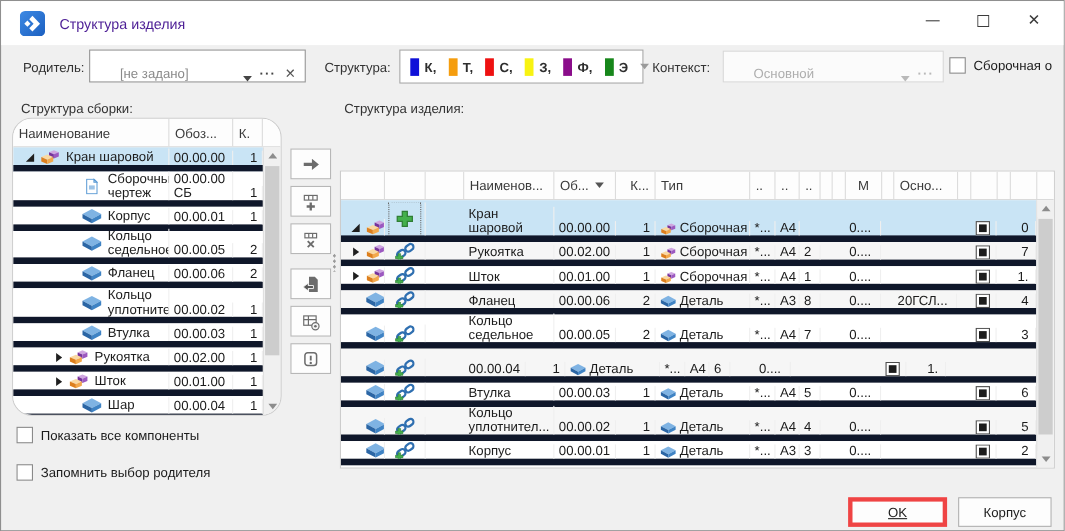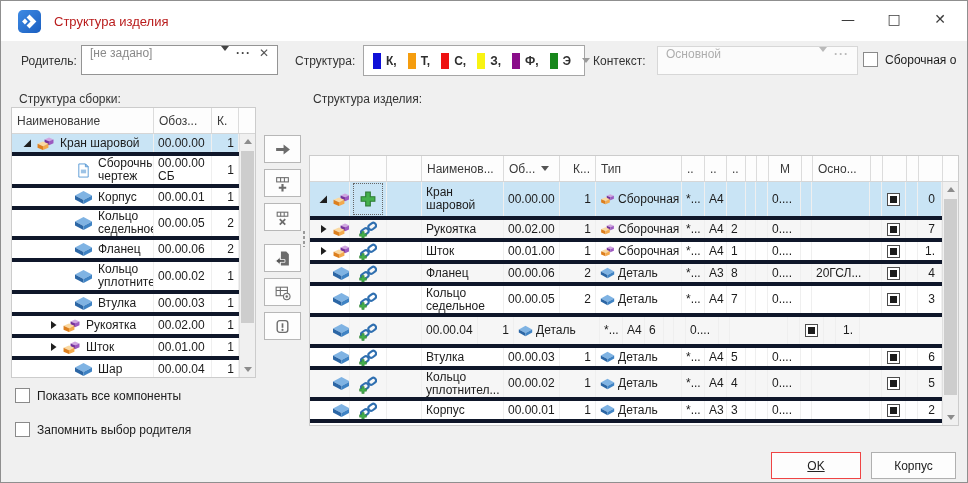--- a/index.html
+++ b/index.html
@@ -3,28 +3,28 @@
 <meta charset="utf-8">
 <style>
   html,body{margin:0;padding:0;background:#e8e8e8;}
   *{box-sizing:border-box;}
   .win{position:relative;width:968px;height:483px;background:#f0f0f0;border:1px solid #8f8f8f;
        overflow:hidden;font-family:"Liberation Sans",sans-serif;font-size:12px;color:#1c1c1c;}
 
   
   .titlebar{position:absolute;top:0;left:0;right:0;height:40px;background:#ffffff;display:flex;align-items:center;}
   .appicon{width:23px;height:23px;margin-left:17px;flex:none;}
-  .apptitle{margin-left:13px;font-size:13px;color:#b91c1c;}
+  .apptitle{margin-left:13px;font-size:13px;color:#4c1d95;}
   .winbtns{position:absolute;top:2px;right:4px;display:flex;}
   .winbtn{width:46px;height:32px;display:flex;align-items:center;justify-content:center;
           color:#3c3c3c;font-size:14px;font-family:"DejaVu Sans",sans-serif;}
 
   
   .toplbl{position:absolute;color:#333;}
-  .combo{position:absolute;background:#fff;border:1px solid #949494;display:flex;align-items:flex-start;}
+  .combo{position:absolute;background:#fff;border:1px solid #949494;display:flex;align-items:flex-end;padding-left:19px;}
   .combo .val{flex:1;padding-left:8px;color:#8a8a8a;white-space:nowrap;overflow:hidden;}
   .caret{width:0;height:0;border-left:4px solid transparent;border-right:4px solid transparent;border-top:5px solid #444;margin:0 7px;flex:none;}
   .dots{color:#444;font-weight:bold;letter-spacing:1px;margin-right:8px;flex:none;}
   .clrx{color:#555;margin-right:8px;font-size:12px;flex:none;}
   .structbox{position:absolute;background:#fff;border:1px solid #a6a6a6;display:flex;align-items:center;padding-left:9px;}
   .chip{display:flex;align-items:center;margin-right:11px;}
   .chip .sw{width:8px;height:16px;margin-right:5px;flex:none;}
   .chip .tx{font-weight:bold;color:#2e2e2e;}
   .combo.disabled{background:#fbfbfb;border-color:#d7d7d7;}
   .combo.disabled .val{color:#aeaeae;}
@@ -32,21 +32,21 @@
   .combo.disabled .dots{color:#b9b9b9;}
   .cb{position:absolute;display:flex;align-items:center;white-space:nowrap;}
   .cb .box{width:15px;height:15px;border:1px solid #8a8a8a;background:#fff;margin-right:7px;flex:none;}
 
   
   .paneltitle{position:absolute;color:#333;}
   .tbl{position:absolute;background:#fff;border:1px solid #cccccc;overflow:hidden;}
   .thead{display:flex;height:26px;border-bottom:1px solid #d6d6d6;background:#fdfdfd;color:#3a3a3a;}
   .th{display:flex;align-items:center;padding:0 5px;border-right:1px solid #dcdcdc;overflow:hidden;white-space:nowrap;}
   .tbody{position:relative;}
-  .row{display:flex;border-bottom:4px solid #0f172a;background:#fff;}
+  .row{display:flex;border-bottom:6px solid #0f172a;background:#fff;align-items:flex-end;}
   .row.alt{background:#f6f6f6;}
   .row.sel{background:#c9e4f5;}
   .c{display:flex;align-items:center;padding:0 4px;border-right:1px solid #efefef;overflow:hidden;}
   .c span{line-height:13px;}
   .h22{height:22px}.h30{height:30px}.h31{height:31px}.h32{height:32px}.h38{height:38px}
   .num{justify-content:flex-end;}
 
   
   .vscroll{position:absolute;right:0;top:26px;bottom:0;width:16px;background:#f0f0f0;border-left:1px solid #e0e0e0;}
   .sbtn{position:absolute;left:0;width:15px;height:15px;background:#f0f0f0;display:flex;align-items:center;justify-content:center;}
@@ -71,21 +71,21 @@
 
   
   .mbtn{position:absolute;left:263px;width:37px;height:28px;background:#fdfdfd;border:1px solid #b7b7b7;
         display:flex;align-items:center;justify-content:center;}
   .mbtn svg{width:17px;height:17px;}
   .grip{position:absolute;left:301px;width:4px;height:17px;
         background-image:radial-gradient(#9a9a9a 1px,transparent 1.2px);background-size:4px 5px;}
 
   
   .btn{position:absolute;height:27px;background:#fdfdfd;display:flex;align-items:center;justify-content:center;color:#222;}
-  .btn.primary{border:1px solid #ef4444;text-decoration:underline;}
+  .btn.primary{border:4px solid #ef4444;text-decoration:underline;}
   .btn.normal{border:1px solid #b0b0b0;}
 
   
   .lc-name{width:142px;}
   .lc-code{width:58px;}
   .lc-qty{width:27px;}
   .ind0{padding-left:10px;}
   .ind1{padding-left:48px;}
   
   .rc-ic{width:40px;padding-left:8px;}
@@ -249,21 +249,21 @@
     <span class="caret"></span>
     <span class="dots">···</span>
   </div>
 
   <label class="cb" style="left:862px;top:51px;">
     <span class="box"></span>
     <span>Сборочная о</span>
   </label>
 
   <span class="paneltitle" style="left:18px;top:91px;">Структура сборки:</span>
-  <div class="tbl" style="left:10px;top:106px;width:245px;height:271px;">
+  <div class="tbl" style="left:10px;top:106px;width:245px;height:271px;border-radius:18px;">
     <div class="thead">
       <div class="th lc-name">Наименование</div>
       <div class="th lc-code">Обоз...</div>
       <div class="th lc-qty">К.</div>
     </div>
     <div class="tbody" style="width:227px;">
       <div class="row sel h22">
         <div class="c lc-name ind0">
             <svg class="exp">
               <use href="#i-exp"></use>

